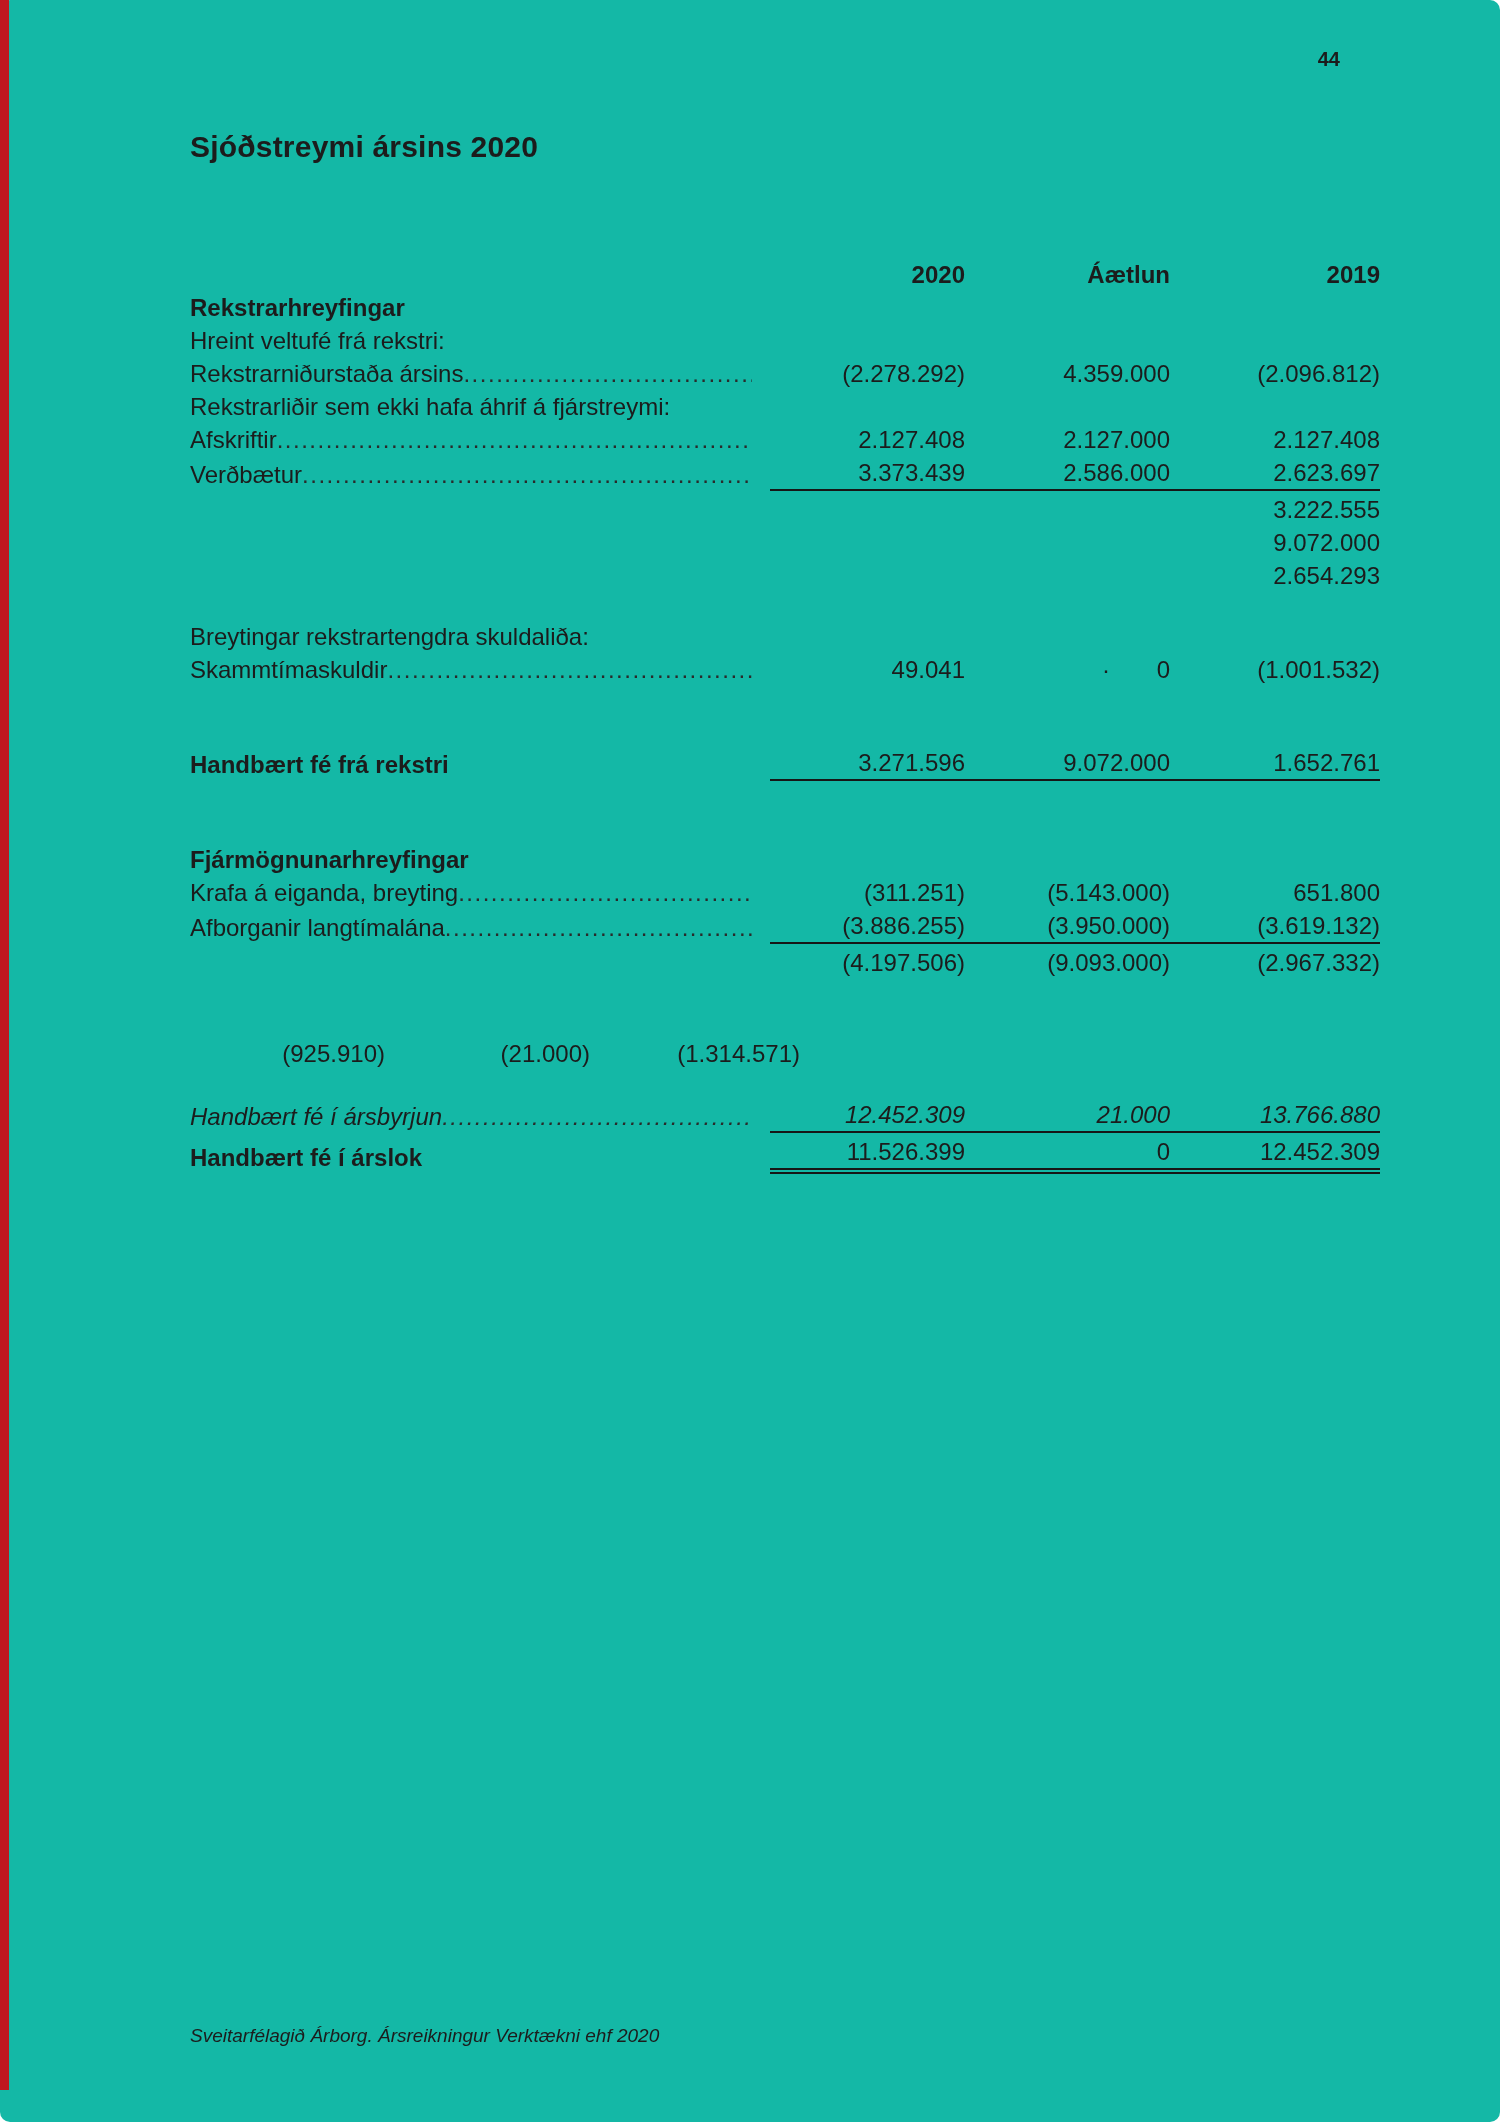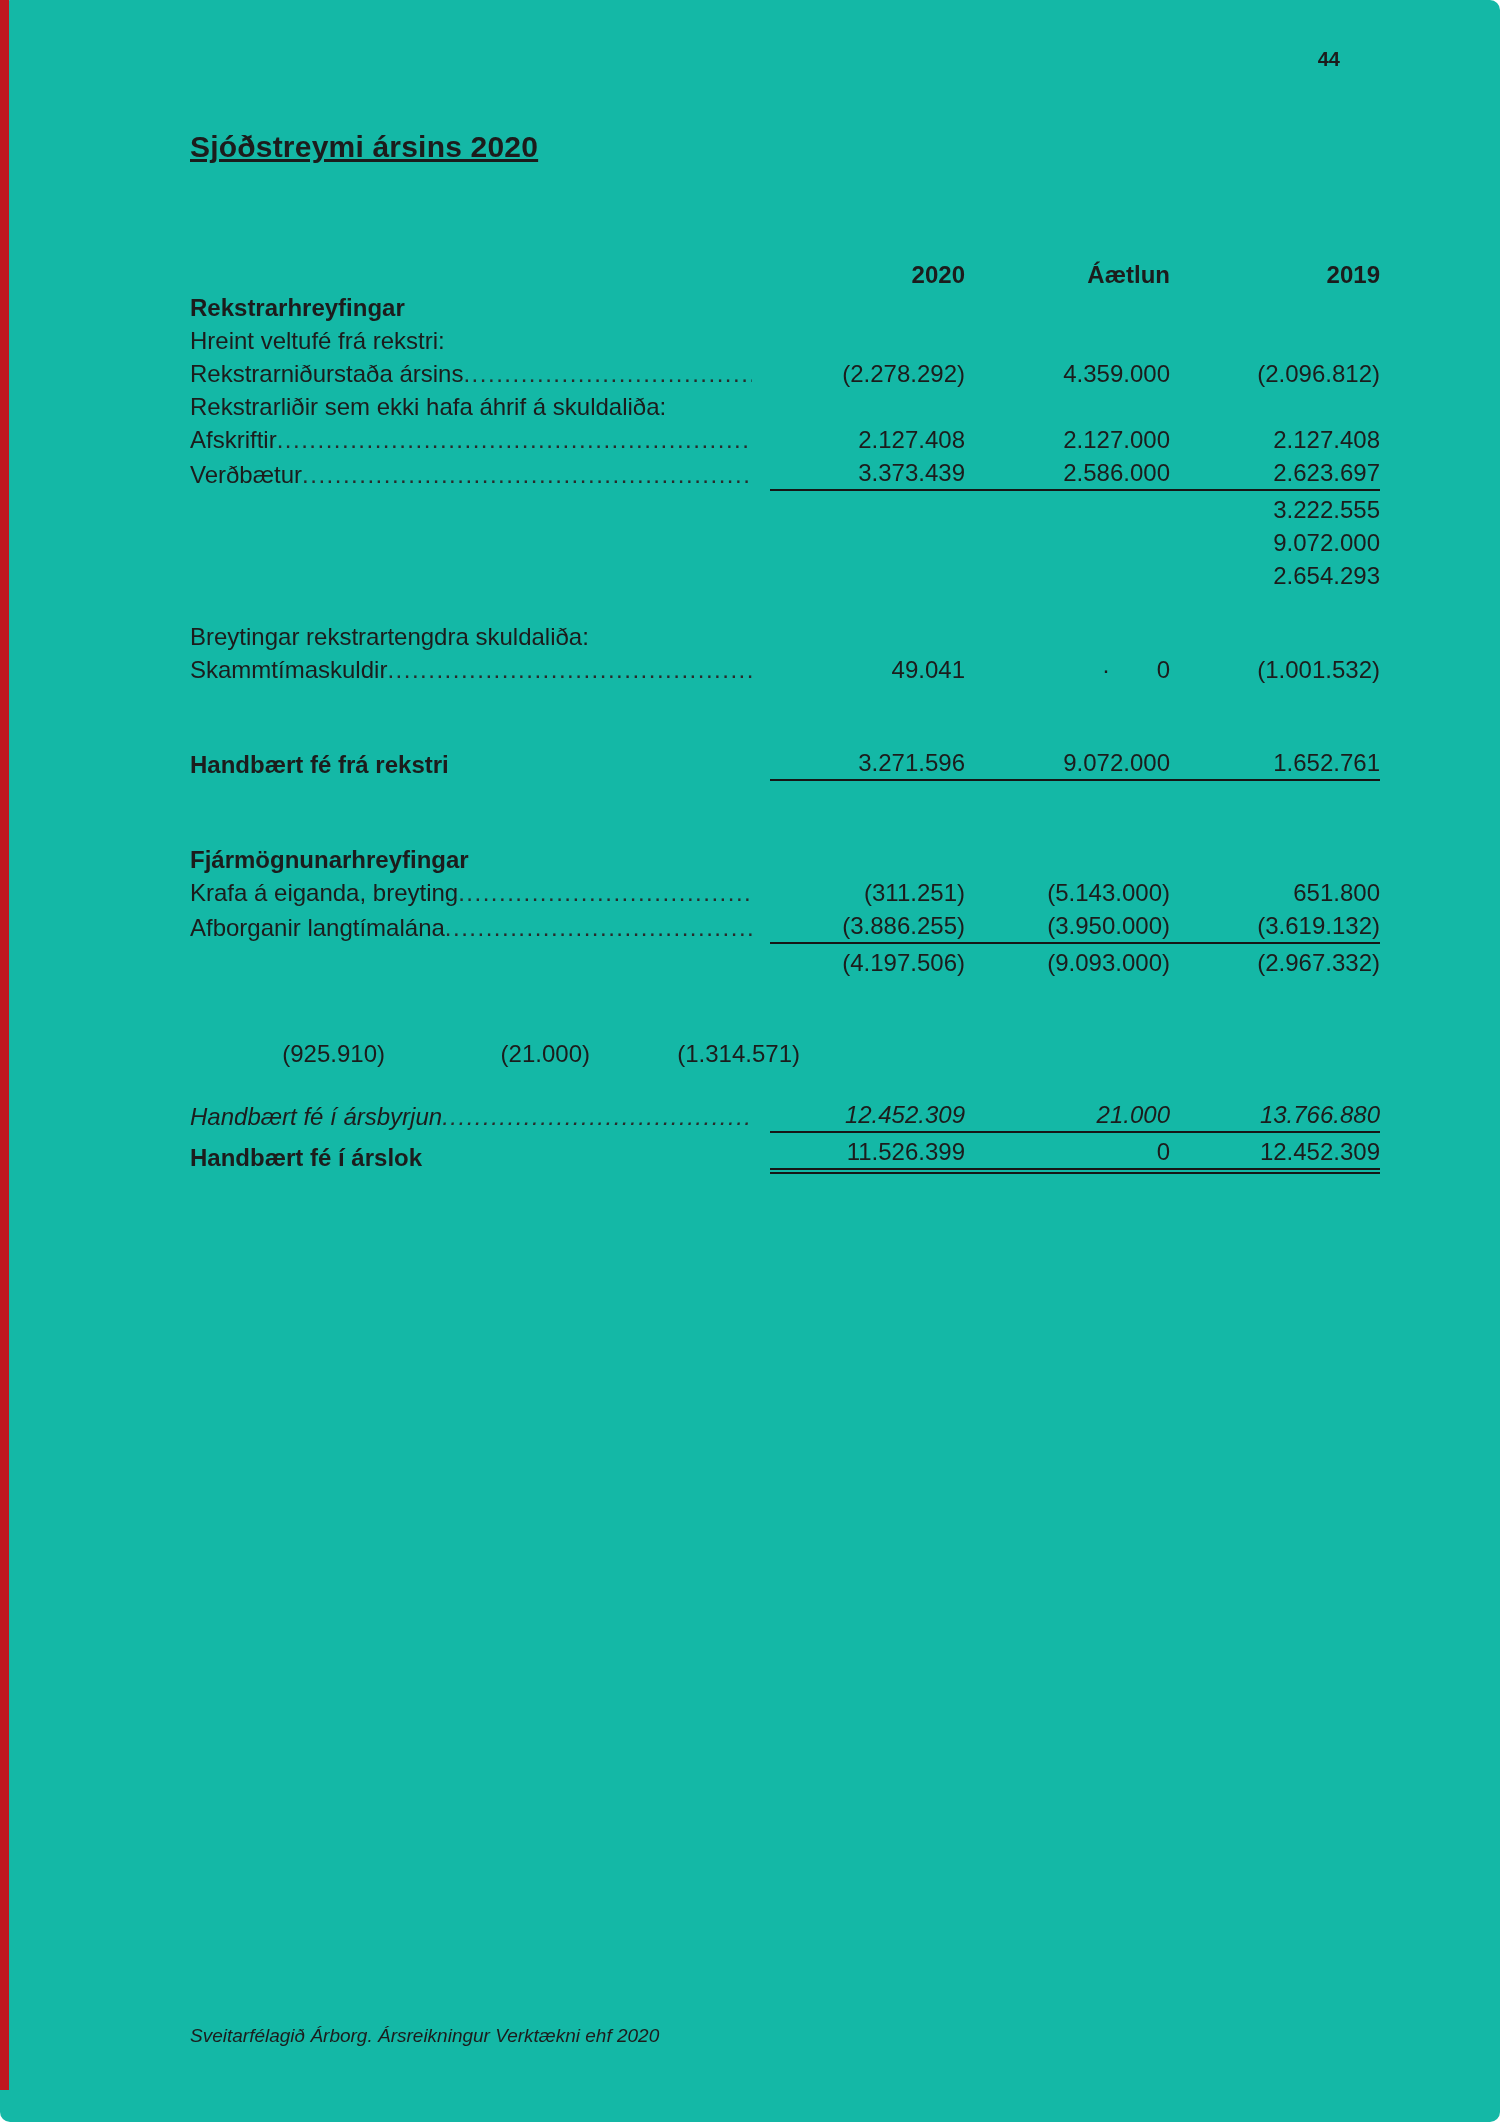--- a/index.html
+++ b/index.html
@@ -32,21 +32,20 @@
     font-size: 20px;
     font-weight: bold;
   }
   .title {
     position: absolute;
     left: 190px;
     top: 130px;
     font-size: 30px;
     font-weight: bold;
     letter-spacing: 0.2px;
-    text-decoration: underline;
   }
   .cash-table {
     position: absolute;
     left: 190px;
     top: 258px;
     width: 1190px;
     font-size: 24px;
   }
   .row {
     display: flex;
@@ -129,21 +128,21 @@
           <div class="label">
             <span class="label-text">Rekstrarniðurstaða ársins</span>
             <span class="leader"></span>
           </div>
           <div class="col c0">(2.278.292)</div>
           <div class="col c1">4.359.000</div>
           <div class="col c2">(2.096.812)</div>
         </div>
         <div class="row">
           <div class="label">
-            <span class="label-text">Rekstrarliðir sem ekki hafa áhrif á skuldaliða:</span>
+            <span class="label-text">Rekstrarliðir sem ekki hafa áhrif á fjárstreymi:</span>
           </div>
           <div class="col c0"></div>
           <div class="col c1"></div>
           <div class="col c2"></div>
         </div>
         <div class="row">
           <div class="label">
             <span class="label-text">Afskriftir</span>
             <span class="leader"></span>
           </div>

